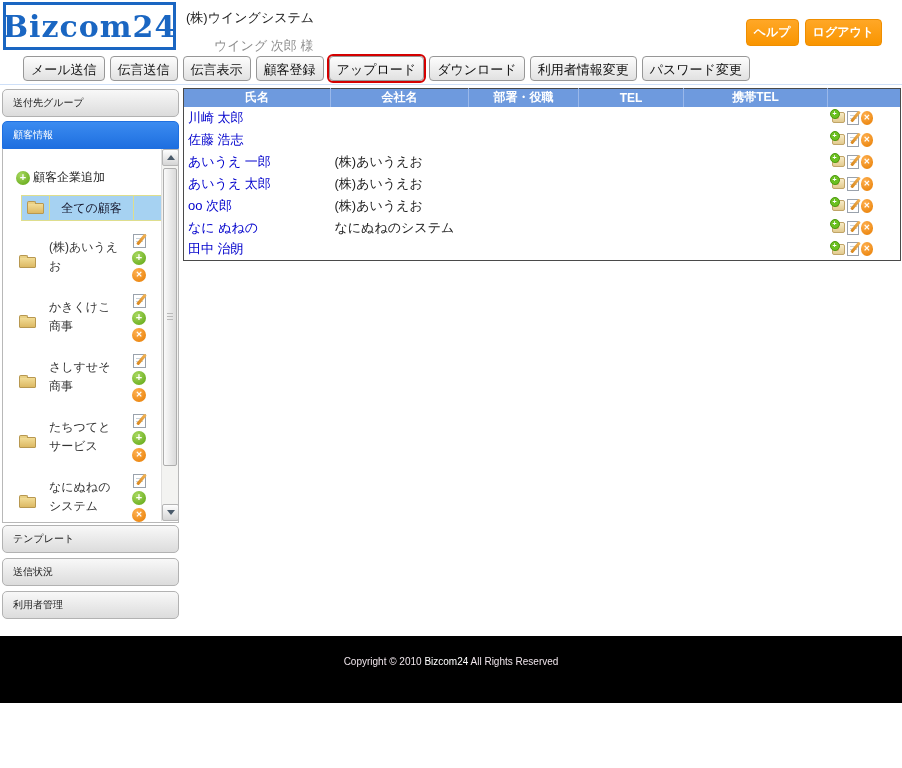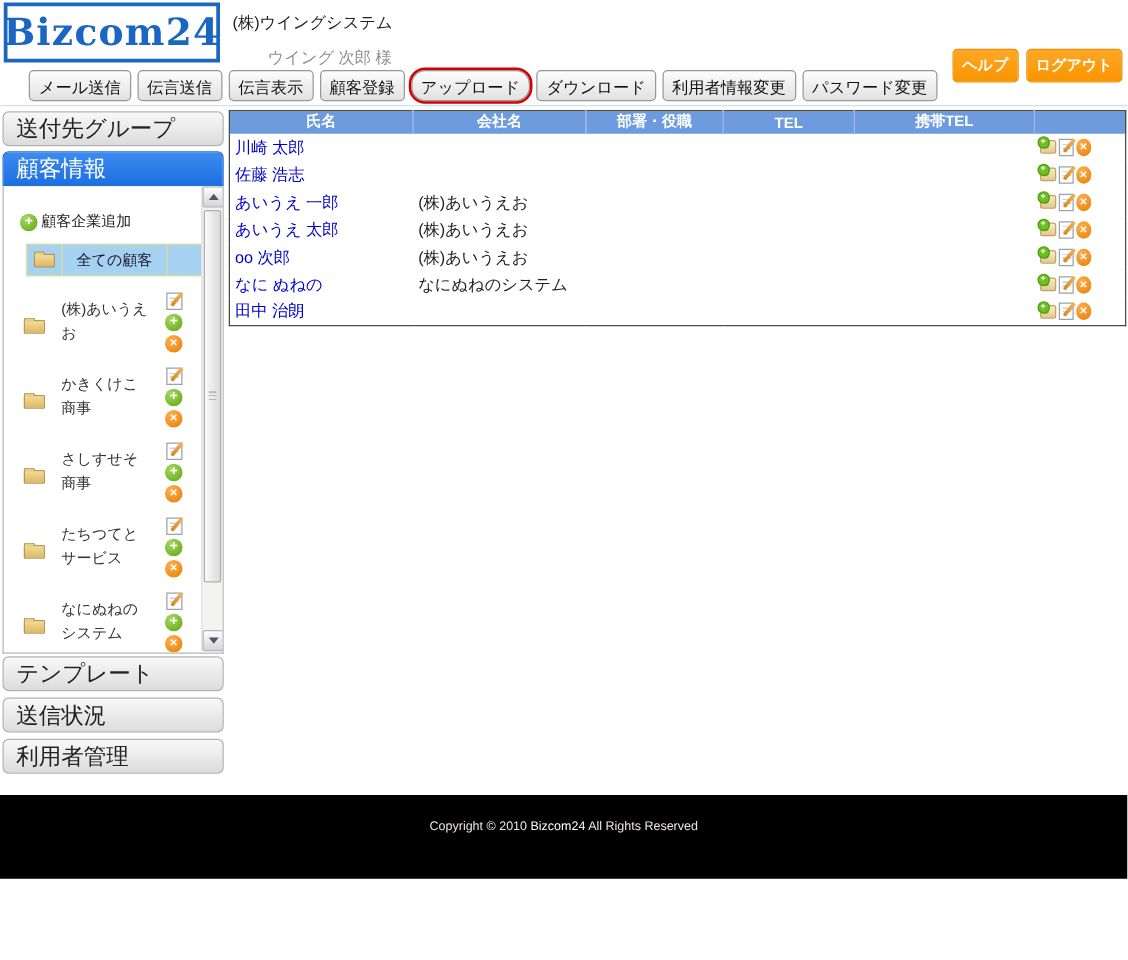--- a/index.html
+++ b/index.html
@@ -3,31 +3,31 @@
 <meta charset="utf-8">
 <style>
   * { margin:0; padding:0; box-sizing:border-box; }
   html,body { width:902px; height:768px; background:#fff; font-family:"Liberation Sans",sans-serif; position:relative; overflow:hidden; }
 
   
   .logo-box { position:absolute; left:3px; top:2px; width:173px; height:48px; border:3px solid #1a66c2; background:#fff; display:flex; align-items:center; justify-content:center; }
   .logo-text { font-family:"DejaVu Serif",serif; font-weight:bold; font-size:30px; color:#1a66c2; letter-spacing:1px; }
   .company-name { position:absolute; left:186px; top:9px; font-size:13px; color:#222; }
   .user-name { position:absolute; left:186px; top:37px; font-size:13px; color:#8f8f8f;margin-left:28px; }
-  .session { position:absolute; right:4px; top:19px; display:flex; gap:6px;margin-top:20px; }
+  .session { position:absolute; right:20px; top:19px; display:flex; gap:6px; }
   .btn-orange { background:linear-gradient(#ffa726,#f99500); color:#fff; font-weight:bold; font-size:12px; border:1px solid #ef8e00; border-radius:4px; padding:4px 7px; cursor:pointer; font-family:inherit; }
 
   
   .tabs { position:absolute; left:2px; top:56px; display:flex; gap:5px;padding-left:21px; }
   .tab-btn { background:linear-gradient(#fdfdfd,#e1e1e1); border:1px solid #979797; border-radius:4px; font-size:13px; color:#111; padding:4px 7px; height:25px; white-space:nowrap; cursor:pointer; font-family:inherit; }
-  .tab-btn.annotated { outline:2px solid #d40000;border-radius:11px; }
+  .tab-btn.annotated { outline:2px solid #d40000; }
   .top-line { position:absolute; left:0; top:84px; width:902px; height:1px; background:#cfe0f8; }
 
   
-  .acc { position:absolute; left:2px; width:177px; height:28px; border:1px solid #b2b2b2; border-radius:5px; background:linear-gradient(#f8f8f8,#dcdcdc); font-size:18px; color:#222; line-height:26px; padding-left:10px; cursor:pointer; }
+  .acc { position:absolute; left:2px; width:177px; height:28px; border:1px solid #b2b2b2; border-radius:5px; background:linear-gradient(#f8f8f8,#dcdcdc); font-size:10px; color:#222; line-height:26px; padding-left:10px; cursor:pointer; }
   .acc.active { background:linear-gradient(#3b8bf0,#1e6fe0); color:#fff; border-color:#1e6fe0; border-radius:5px 5px 0 0; }
   .tree-panel { position:absolute; left:2px; top:149px; width:177px; height:374px; border:1px solid #b8b8b8; border-top:none; background:#fff; overflow:hidden; }
   .add-company { position:absolute; left:13px; top:20px; display:flex; gap:3px; align-items:center; font-size:12px; color:#222; cursor:pointer; }
   .ac-sel { position:absolute; left:18px; top:46px; display:flex; border:1px solid #dede8e; background:#a6d2f2; height:26px; }
   .ac-cell { border-left:1px solid #dede8e; display:flex; align-items:center; justify-content:center; }
   .ac-cell:first-child { border-left:none; }
   .ac-icon { width:27px; } .ac-label { width:84px; font-size:12px; color:#15152a; } .ac-empty { width:30px; }
   .tree-item { position:absolute; left:0; width:158px; height:58px; }
   .ti-folder { position:absolute; left:16px; top:21px; }
   .ti-label { position:absolute; left:46px; top:5px; width:72px; font-size:12px; line-height:19px; color:#333; cursor:pointer; }

